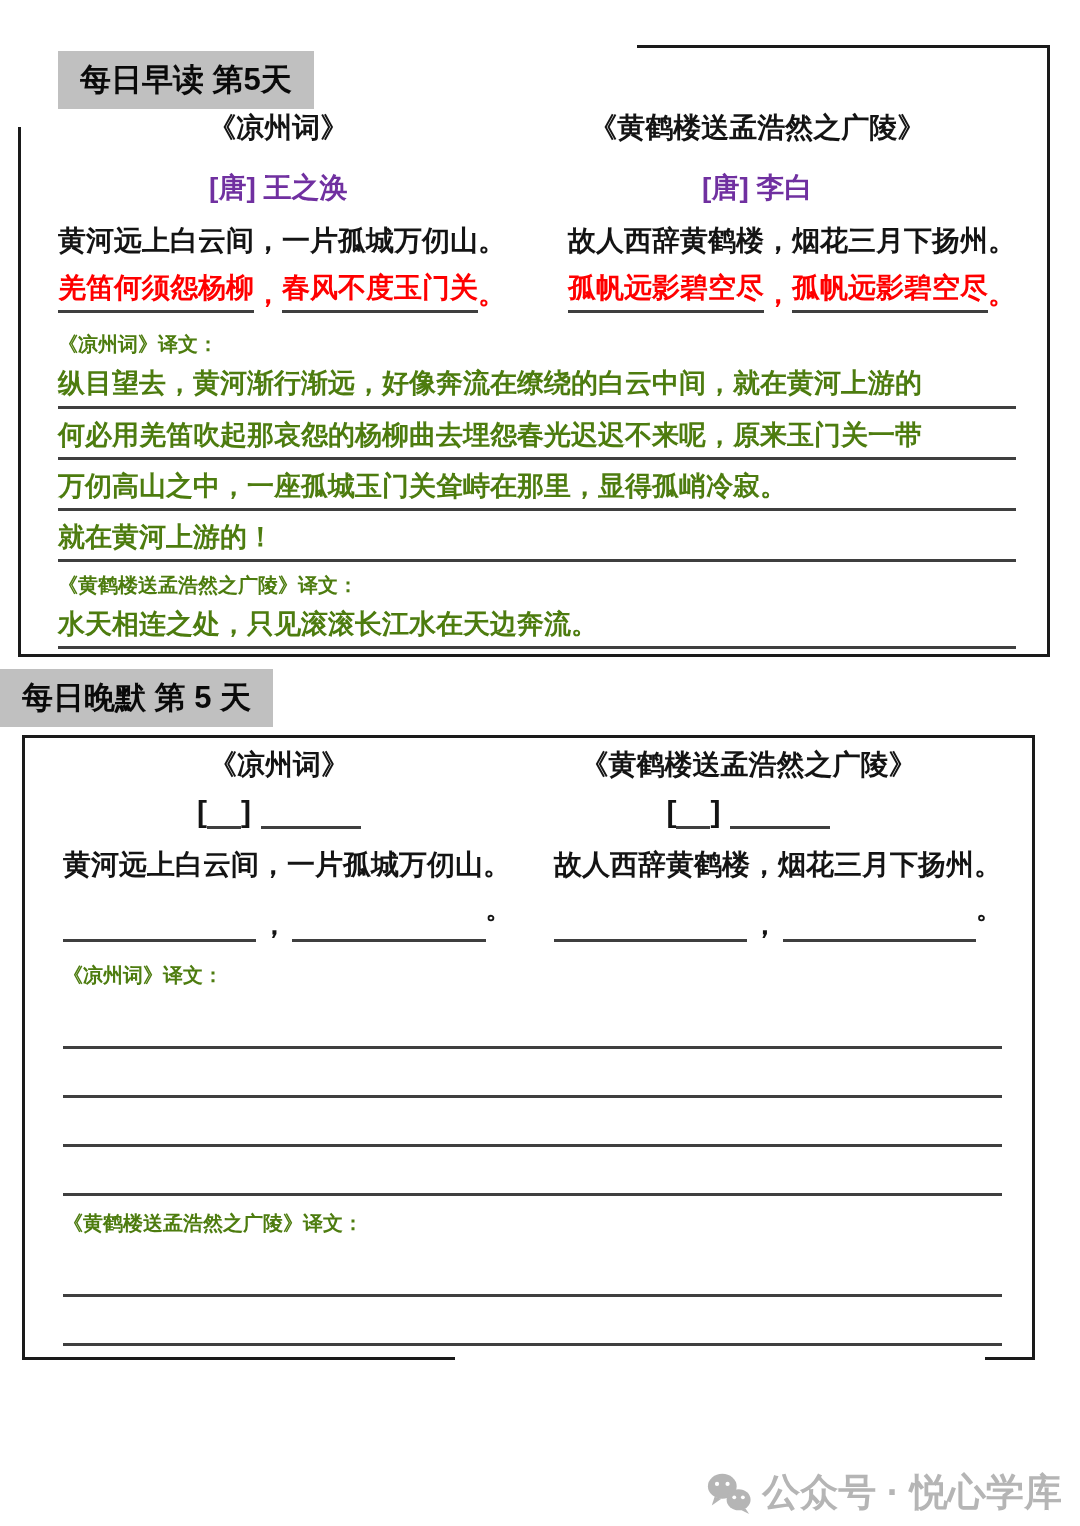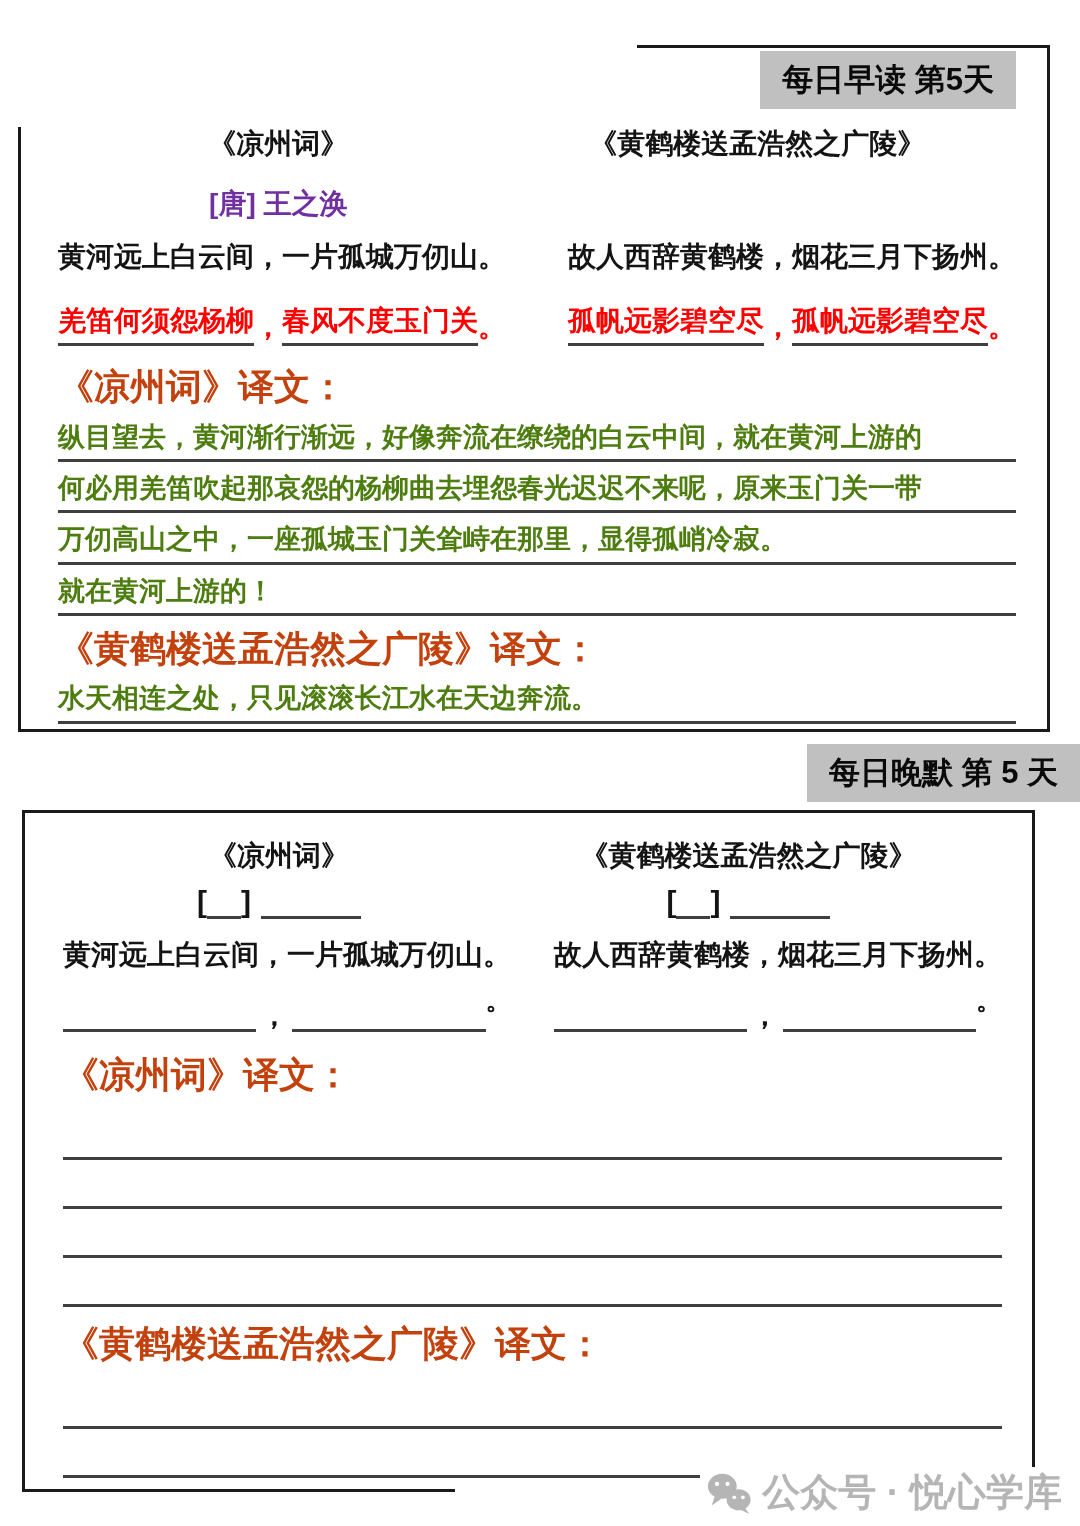--- a/index.html
+++ b/index.html
@@ -18,49 +18,49 @@
   .box1{
     position:relative;
     margin:45px 30px 0 18px;
     padding:6px 34px 8px 40px;
   }
   .b1-top{top:0;right:0;left:60%;height:3px;}
   .b1-right{top:0;right:0;bottom:0;width:3px;}
   .b1-bottom{left:0;right:0;bottom:0;height:3px;}
   .b1-left{left:0;top:82px;bottom:0;width:3px;}
 
-  .banner{text-align:right;text-decoration:underline;}
+  .banner{text-align:left;text-decoration:underline;}
   .banner .chip{
     display:inline-block;
     background:#C0C0C0;
     color:#0a0a0a;
     font-size:31px;
     padding:12px 22px;
     line-height:1.1;
   }
 
   .two-col{display:flex;}
   .col-l{flex:0 0 46%;text-align:center;}
   .col-r{flex:1;text-align:center;}
 
-  .titles-row{margin-top:16px;font-size:28px;}
+  .titles-row{margin-top:0;font-size:28px;}
   .authors-row{margin-top:22px;font-size:28px;color:#7030A0;}
 
   .poem1-row{
     display:flex;justify-content:space-between;
     margin-top:14px;font-size:28px;line-height:1.4;white-space:nowrap;
   }
   .poem2-row{
     display:flex;justify-content:space-between;align-items:flex-end;
-    margin-top:25px;font-size:28px;color:#FF0000;line-height:1.4;white-space:nowrap;
+    margin-top:8px;font-size:28px;color:#FF0000;line-height:1.4;white-space:nowrap;
   }
   .upl{border-bottom:3px solid #3F3F3F;padding-bottom:3px;}
   .p-half{display:flex;align-items:flex-end;}
 
-  .green-h{color:#c2410c;font-size:36px;margin-top:18px;line-height:1.3;}
+  .green-h{color:#4d7c0f;font-size:20px;margin-top:18px;line-height:1.3;}
 
   .trans-line{
     font-size:27px;color:#4d7c0f;
     border-bottom:3px solid #3F3F3F;
     padding:9px 0 4px 0;
     line-height:1.3;white-space:nowrap;
   }
 
   
   .banner2{margin-top:12px;}
@@ -122,20 +122,21 @@
     <span class="chip">每日早读 第5天</span>
   </div>
 
   <div class="two-col titles-row">
     <div class="col-l">《凉州词》</div>
     <div class="col-r">《黄鹤楼送孟浩然之广陵》</div>
   </div>
 
   <div class="two-col authors-row">
     <div class="col-l">[唐] 王之涣</div>
+    <div class="col-r">[唐] 李白</div>
   </div>
 
   <div class="poem1-row">
     <span>黄河远上白云间，一片孤城万仞山。</span>
     <span>故人西辞黄鹤楼，烟花三月下扬州。</span>
   </div>
 
   <div class="poem2-row">
     <span class="p-half">
       <span class="upl">羌笛何须怨杨柳</span>

